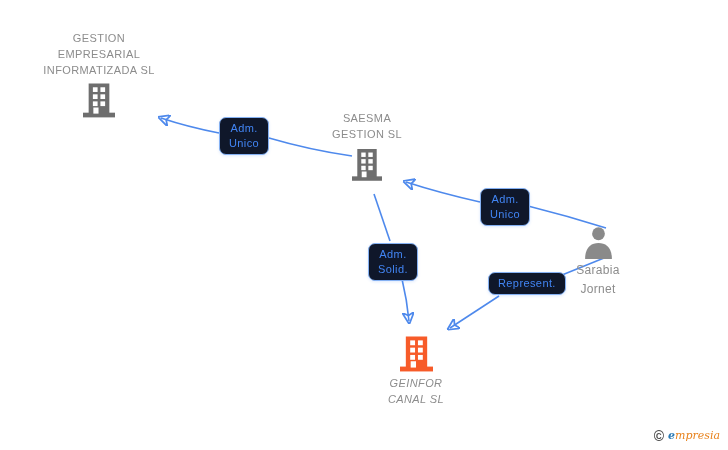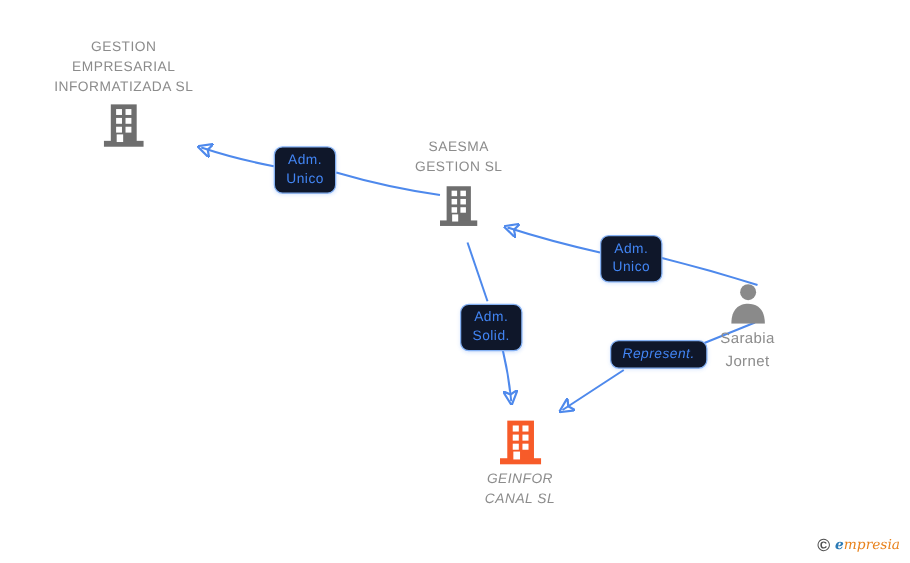--- a/index.html
+++ b/index.html
@@ -140,21 +140,21 @@
     <span>Unico</span>
   </div>
   <div class="edge-label" style="left:480px;top:188px;">
     <span>Adm.</span>
     <span>Unico</span>
   </div>
   <div class="edge-label" style="left:368px;top:243px;">
     <span>Adm.</span>
     <span>Solid.</span>
   </div>
-  <div class="edge-label" style="left:488px;top:272px;font-style:italic;">
+  <div class="edge-label" style="left:488px;top:272px;">
     <span>Represent.</span>
   </div>
 
   <div id="brand">
     <span class="copy">©</span>
     <span class="word"><span class="e">e</span><span class="rest">mpresia</span></span>
   </div>
 
 </div>
 

